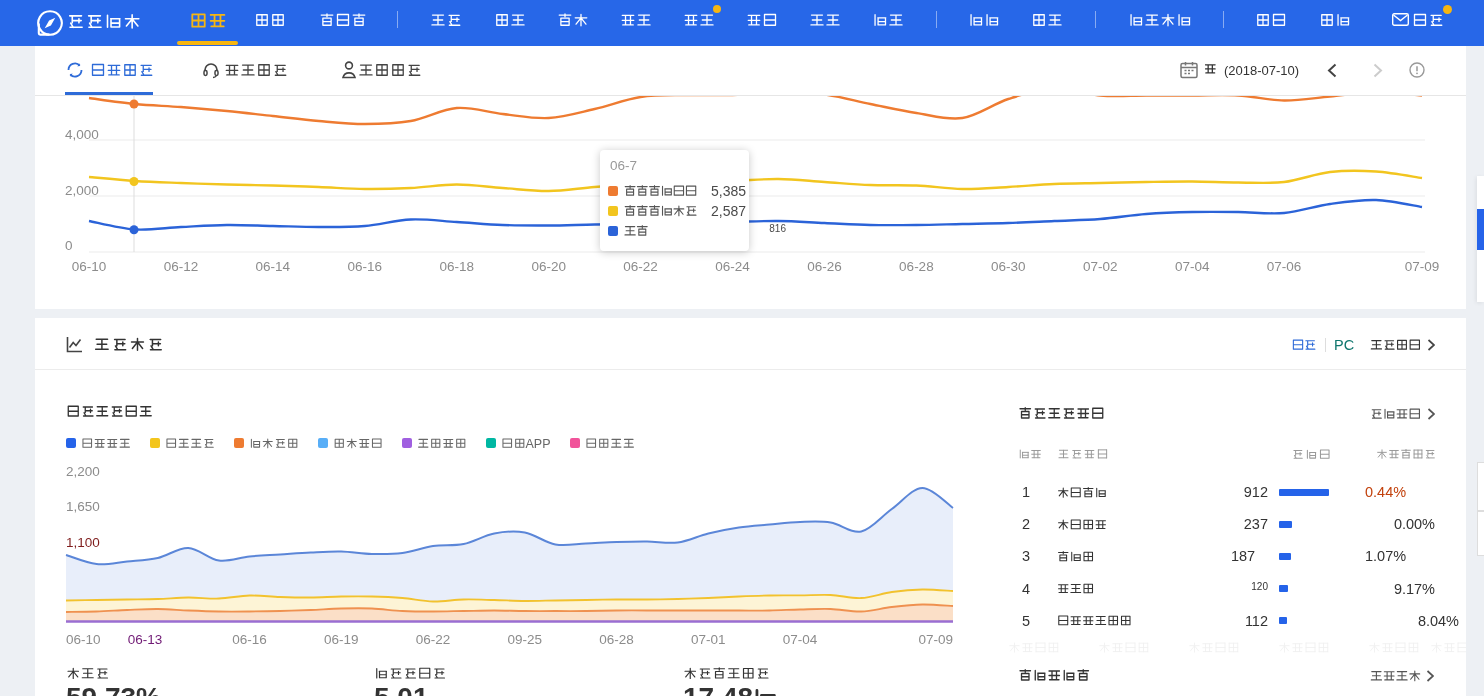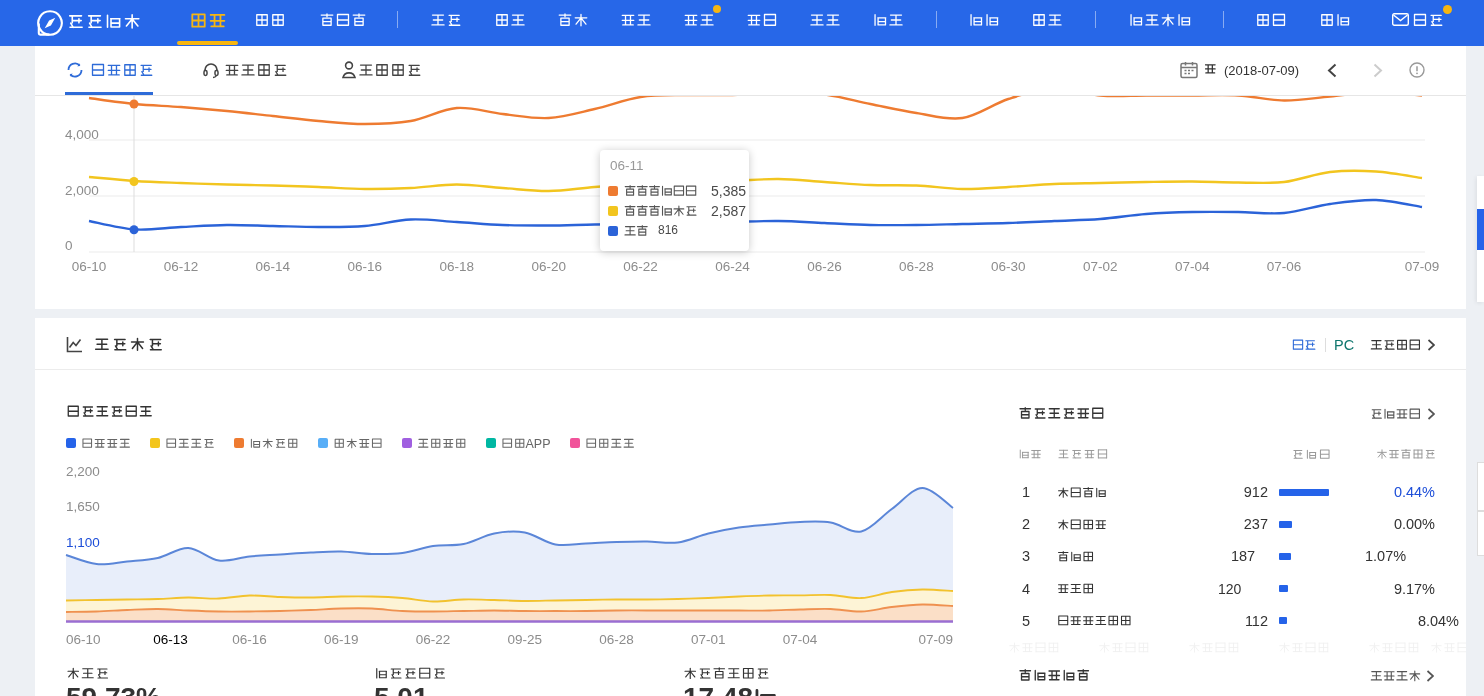--- a/index.html
+++ b/index.html
@@ -144,21 +144,21 @@
     <svg class="abs" style="left:1180px;top:61px" width="18" height="18" viewBox="0 0 18 18">
       <rect x="1" y="2.5" width="16" height="14" rx="1.5" fill="none" stroke="#777" stroke-width="1.5"></rect>
       <path d="M1 6.5h16M5.5 1v3.5M12.5 1v3.5" fill="none" stroke="#777" stroke-width="1.5"></path>
       <path d="M4.5 9.5h2M8 9.5h2M11.5 9.5h2M4.5 12.5h2M8 12.5h2" stroke="#777" stroke-width="1.3"></path>
     </svg>
     <div class="abs" style="left:1205px;top:62px">
       <svg width="10.5" height="13.5" viewBox="0 0 10.5 13.5" style="display:block">
         <path d="M0.37 2.8H10.13M0.37 6.98H10.13M0.84 10.93H9.66M3.16 2.8V10.93M7.34 2.8V10.93" fill="none" stroke="#333" stroke-width="1.27" stroke-linecap="round"></path>
       </svg>
     </div>
-    <div class="t" style="left:1224px;top:63px;font-size:13px;color:#333">(2018-07-09)</div>
+    <div class="t" style="left:1224px;top:63px;font-size:13px;color:#333">(2018-07-10)</div>
     <svg class="abs" style="left:1327px;top:63px" width="10" height="15" viewBox="0 0 10 15">
       <path d="M8.5 1.5 2 7.5 8.5 13.5" fill="none" stroke="#444" stroke-width="2"></path>
     </svg>
     <svg class="abs" style="left:1373px;top:63px" width="10" height="15" viewBox="0 0 10 15">
       <path d="M1.5 1.5 8 7.5 1.5 13.5" fill="none" stroke="#ccc" stroke-width="2"></path>
     </svg>
     <svg class="abs" style="left:1409px;top:62px" width="16" height="16" viewBox="0 0 16 16">
       <circle cx="8" cy="8" r="7" fill="none" stroke="#999" stroke-width="1.4"></circle>
       <path d="M8 4.2v5" stroke="#999" stroke-width="1.5"></path>
       <circle cx="8" cy="11.3" r="0.9" fill="#999"></circle>
@@ -187,42 +187,42 @@
       <text x="697.52" y="175" font-size="13.5" fill="#8c8c8c" text-anchor="middle">06-24</text>
       <text x="789.46" y="175" font-size="13.5" fill="#8c8c8c" text-anchor="middle">06-26</text>
       <text x="881.39" y="175" font-size="13.5" fill="#8c8c8c" text-anchor="middle">06-28</text>
       <text x="973.32" y="175" font-size="13.5" fill="#8c8c8c" text-anchor="middle">06-30</text>
       <text x="1065.25" y="175" font-size="13.5" fill="#8c8c8c" text-anchor="middle">07-02</text>
       <text x="1157.18" y="175" font-size="13.5" fill="#8c8c8c" text-anchor="middle">07-04</text>
       <text x="1249.12" y="175" font-size="13.5" fill="#8c8c8c" text-anchor="middle">07-06</text>
       <text x="1387.01" y="175" font-size="13.5" fill="#8c8c8c" text-anchor="middle">07-09</text>
     </svg>
     <div class="abs" style="left:600px;top:150px;width:149px;height:101px;background:#fff;border-radius:4px;box-shadow:0 1px 8px rgba(0,0,0,.22);z-index:5"></div>
-    <div class="t" style="left:610px;top:158px;font-size:13.5px;color:#999;z-index:6">06-11</div>
+    <div class="t" style="left:610px;top:158px;font-size:13.5px;color:#999;z-index:6">06-7</div>
     <div class="abs" style="left:608px;top:186px;width:10px;height:10px;border-radius:2px;background:#ee7b31;z-index:6"></div>
     <div class="abs" style="left:624px;top:184px;z-index:6">
       <svg width="73.2" height="13.5" viewBox="0 0 73.2 13.5" style="display:block">
         <path d="M1.22 2.57H10.98M6.1 1.64V3.96M2.62 5.12H9.58M2.62 5.12V11.16M9.58 5.12V11.16M2.62 8.14H9.58M2.62 11.16H9.58M13.42 2.57H23.18M18.3 1.64V3.96M14.82 5.12H21.78M14.82 5.12V11.16M21.78 5.12V11.16M14.82 8.14H21.78M14.82 11.16H21.78M25.62 2.57H35.38M30.5 1.64V3.96M27.02 5.12H33.98M27.02 5.12V11.16M33.98 5.12V11.16M27.02 8.14H33.98M27.02 11.16H33.98M38.52 2.34V11.16M40.84 4.89H47.58M41.07 4.89V10.93M47.34 4.89V10.93M41.07 8.14H47.34M41.07 10.93H47.34M50.26 2.11H59.54M50.26 11.16H59.54M50.26 2.11V11.16M59.54 2.11V11.16M50.26 6.75H59.54M62.46 2.11H71.74M62.46 11.16H71.74M62.46 2.11V11.16M71.74 2.11V11.16M62.46 6.75H71.74" fill="none" stroke="#555" stroke-width="1.11" stroke-linecap="round"></path>
       </svg>
     </div>
     <div class="t" style="left:676px;top:183px;width:70px;text-align:right;font-size:14px;color:#4a4a4a;z-index:6">5,385</div>
     <div class="abs" style="left:608px;top:206px;width:10px;height:10px;border-radius:2px;background:#f2c51f;z-index:6"></div>
     <div class="abs" style="left:624px;top:204px;z-index:6">
       <svg width="73.2" height="13.5" viewBox="0 0 73.2 13.5" style="display:block">
         <path d="M1.22 2.57H10.98M6.1 1.64V3.96M2.62 5.12H9.58M2.62 5.12V11.16M9.58 5.12V11.16M2.62 8.14H9.58M2.62 11.16H9.58M13.42 2.57H23.18M18.3 1.64V3.96M14.82 5.12H21.78M14.82 5.12V11.16M21.78 5.12V11.16M14.82 8.14H21.78M14.82 11.16H21.78M25.62 2.57H35.38M30.5 1.64V3.96M27.02 5.12H33.98M27.02 5.12V11.16M33.98 5.12V11.16M27.02 8.14H33.98M27.02 11.16H33.98M38.52 2.34V11.16M40.84 4.89H47.58M41.07 4.89V10.93M47.34 4.89V10.93M41.07 8.14H47.34M41.07 10.93H47.34M50.02 4.89H59.78M54.9 2.11V11.63M54.44 5.59L50.72 10.23M55.36 5.59L59.08 10.23M62.92 2.8H71.51M64.78 2.8V7.91M64.78 6.29H71.28M63.62 8.14L65.47 11.16M63.15 11.16H71.98M69.65 4.89V7.91" fill="none" stroke="#555" stroke-width="1.11" stroke-linecap="round"></path>
       </svg>
     </div>
     <div class="t" style="left:676px;top:203px;width:70px;text-align:right;font-size:14px;color:#4a4a4a;z-index:6">2,587</div>
     <div class="abs" style="left:608px;top:226px;width:10px;height:10px;border-radius:2px;background:#2b63d8;z-index:6"></div>
     <div class="abs" style="left:624px;top:224px;z-index:6">
       <svg width="24.4" height="13.5" viewBox="0 0 24.4 13.5" style="display:block">
         <path d="M1.46 2.57H10.74M2.15 6.75H10.05M0.99 10.93H11.21M6.1 2.57V10.93M13.42 2.57H23.18M18.3 1.64V3.96M14.82 5.12H21.78M14.82 5.12V11.16M21.78 5.12V11.16M14.82 8.14H21.78M14.82 11.16H21.78" fill="none" stroke="#555" stroke-width="1.11" stroke-linecap="round"></path>
       </svg>
     </div>
-    <div class="t" style="left:658px;top:223px;width:70px;text-align:left;font-size:12px;color:#4a4a4a;z-index:6">816</div>
+    <div class="t" style="left:716px;top:223px;width:70px;text-align:right;font-size:10px;color:#4a4a4a;z-index:6">816</div>
     <svg class="abs" style="left:66px;top:336px" width="17" height="17" viewBox="0 0 17 17">
       <path d="M1.5 1v14.5H16" fill="none" stroke="#444" stroke-width="1.6"></path>
       <path d="M3.5 11.5 7.2 6.5 10 9.5 14.5 3.5" fill="none" stroke="#444" stroke-width="1.6"></path>
     </svg>
     <div style="position:absolute;left:93px;top:336px">
       <svg width="71.2" height="16.5" viewBox="0 0 71.2 16.5" style="display:block">
         <path d="M3.22 3.14H14.58M4.08 8.25H13.72M2.66 13.36H15.14M8.9 3.14V13.36M21.59 3.43H32.09M23.86 3.43V9.67M23.86 7.68H31.81M22.44 9.95L24.71 13.64M21.88 13.64H32.66M29.82 5.98V9.67M38.54 5.98H50.46M44.5 2.57V14.21M43.93 6.83L39.39 12.51M45.07 6.83L49.61 12.51M57.19 3.43H67.69M59.46 3.43V9.67M59.46 7.68H67.41M58.04 9.95L60.31 13.64M57.48 13.64H68.26M65.42 5.98V9.67" fill="none" stroke="#333" stroke-width="1.49" stroke-linecap="round"></path>
       </svg>
     </div>
     <div class="abs" style="left:35px;top:369px;width:1431px;height:1px;background:#ececec"></div>
@@ -284,34 +284,34 @@
     </div>
     <div class="t" style="left:525.5px;top:436.5px;font-size:12.5px;color:#666">APP</div>
     <div class="abs" style="left:569.5px;top:437.5px;width:10px;height:10px;border-radius:2px;background:#f1539a"></div>
     <div style="position:absolute;left:584.5px;top:436.5px">
       <svg width="50" height="12.5" viewBox="0 0 50 12.5" style="display:block">
         <path d="M1.95 1.95H10.55M1.95 10.34H10.55M1.95 1.95V10.34M10.55 1.95V10.34M1.95 6.25H10.55M14.66 2.17H22.84M14.66 10.34H22.84M14.66 2.17V10.34M22.84 2.17V10.34M14.66 6.25H22.84M18.75 2.17V10.34M26.95 2.38H35.55M27.59 6.25H34.91M26.52 10.12H35.98M31.25 2.38V10.12M39.45 2.38H48.05M40.09 6.25H47.41M39.02 10.12H48.48M43.75 2.38V10.12" fill="none" stroke="#666" stroke-width="1.03" stroke-linecap="round"></path>
       </svg>
     </div>
     <div class="t" style="left:66px;top:463.5px;font-size:13.5px;color:#8c8c8c">2,200</div>
     <div class="t" style="left:66px;top:499.3px;font-size:13.5px;color:#8c8c8c">1,650</div>
-    <div class="t" style="left:66px;top:535px;font-size:13.5px;color:#1d4ed8">1,100</div>
+    <div class="t" style="left:66px;top:535px;font-size:13.5px;color:#7f1d1d">1,100</div>
     <div class="t" style="left:66px;top:570.8px;font-size:13.5px;color:#8c8c8c">550</div>
     <div class="t" style="left:66px;top:606.5px;font-size:13.5px;color:#8c8c8c">0</div>
     <svg class="abs" style="left:35px;top:440px" width="931" height="205" viewBox="0 0 931 205">
       <path d="M31 115C36.1 116.5 51.39 122.92 61.59 124C71.78 125.08 81.98 122.5 92.17 121.5C102.37 120.5 112.56 120.25 122.76 118C132.95 115.75 143.15 107.58 153.34 108C163.54 108.42 173.73 119.08 183.93 120.5C194.13 121.92 204.32 117.5 214.52 116.5C224.71 115.5 234.91 115.17 245.1 114.5C255.3 113.83 265.49 113 275.69 112.5C285.88 112 296.08 111.25 306.27 111.5C316.47 111.75 326.66 113.75 336.86 114C347.06 114.25 357.25 114.33 367.45 113C377.64 111.67 387.84 107.5 398.03 106C408.23 104.5 418.42 106.08 428.62 104C438.81 101.92 449.01 95.42 459.2 93.5C469.4 91.58 479.59 90.67 489.79 92.5C499.99 94.33 510.18 102.67 520.38 104.5C530.57 106.33 540.77 103.92 550.96 103.5C561.16 103.08 571.35 102.33 581.55 102C591.74 101.67 601.94 101.42 612.13 101.5C622.33 101.58 632.52 103.83 642.72 102.5C652.92 101.17 663.11 96 673.31 93.5C683.5 91 693.7 89 703.89 87.5C714.09 86 724.28 85.42 734.48 84.5C744.67 83.58 754.87 82.33 765.06 82C775.26 81.67 785.45 80.92 795.65 82.5C805.85 84.08 816.04 93.75 826.24 91.5C836.43 89.25 846.63 76.25 856.82 69C867.02 61.75 877.21 48.17 887.41 48C897.6 47.83 912.9 64.67 917.99 68L917.99 151C912.9 150.75 897.6 149.33 887.41 149.5C877.21 149.67 867.02 150.58 856.82 152C846.63 153.42 836.43 157.5 826.24 158C816.04 158.5 805.85 155.43 795.65 155C785.45 154.57 775.26 155.32 765.06 155.4C754.87 155.48 744.67 155.32 734.48 155.5C724.28 155.68 714.09 156.08 703.89 156.5C693.7 156.92 683.5 157.58 673.31 158C663.11 158.42 652.92 158.75 642.72 159C632.52 159.25 622.33 159.42 612.13 159.5C601.94 159.58 591.74 159.42 581.55 159.5C571.35 159.58 561.16 159.83 550.96 160C540.77 160.17 530.57 160.33 520.38 160.5C510.18 160.67 499.99 161.08 489.79 161C479.59 160.92 469.4 160.25 459.2 160C449.01 159.75 438.81 159.25 428.62 159.5C418.42 159.75 408.23 161.75 398.03 161.5C387.84 161.25 377.64 158.83 367.45 158C357.25 157.17 347.06 156.75 336.86 156.5C326.66 156.25 316.47 156.33 306.27 156.5C296.08 156.67 285.88 157.42 275.69 157.5C265.49 157.58 255.3 157.33 245.1 157C234.91 156.67 224.71 155.25 214.52 155.5C204.32 155.75 194.13 158.17 183.93 158.5C173.73 158.83 163.54 157.42 153.34 157.5C143.15 157.58 132.95 158.67 122.76 159C112.56 159.33 102.37 159.33 92.17 159.5C81.98 159.67 71.78 159.83 61.59 160C51.39 160.17 36.1 160.42 31 160.5Z" fill="#e8eefa"></path>
       <path d="M31 160.5C36.1 160.42 51.39 160.17 61.59 160C71.78 159.83 81.98 159.67 92.17 159.5C102.37 159.33 112.56 159.33 122.76 159C132.95 158.67 143.15 157.58 153.34 157.5C163.54 157.42 173.73 158.83 183.93 158.5C194.13 158.17 204.32 155.75 214.52 155.5C224.71 155.25 234.91 156.67 245.1 157C255.3 157.33 265.49 157.58 275.69 157.5C285.88 157.42 296.08 156.67 306.27 156.5C316.47 156.33 326.66 156.25 336.86 156.5C347.06 156.75 357.25 157.17 367.45 158C377.64 158.83 387.84 161.25 398.03 161.5C408.23 161.75 418.42 159.75 428.62 159.5C438.81 159.25 449.01 159.75 459.2 160C469.4 160.25 479.59 160.92 489.79 161C499.99 161.08 510.18 160.67 520.38 160.5C530.57 160.33 540.77 160.17 550.96 160C561.16 159.83 571.35 159.58 581.55 159.5C591.74 159.42 601.94 159.58 612.13 159.5C622.33 159.42 632.52 159.25 642.72 159C652.92 158.75 663.11 158.42 673.31 158C683.5 157.58 693.7 156.92 703.89 156.5C714.09 156.08 724.28 155.68 734.48 155.5C744.67 155.32 754.87 155.48 765.06 155.4C775.26 155.32 785.45 154.57 795.65 155C805.85 155.43 816.04 158.5 826.24 158C836.43 157.5 846.63 153.42 856.82 152C867.02 150.58 877.21 149.67 887.41 149.5C897.6 149.33 912.9 150.75 917.99 151L917.99 166C912.9 165.75 897.6 164.33 887.41 164.5C877.21 164.67 867.02 165.83 856.82 167C846.63 168.17 836.43 171.17 826.24 171.5C816.04 171.83 805.85 169.33 795.65 169C785.45 168.67 775.26 169.25 765.06 169.5C754.87 169.75 744.67 170.33 734.48 170.5C724.28 170.67 714.09 170.5 703.89 170.5C693.7 170.5 683.5 170.5 673.31 170.5C663.11 170.5 652.92 170.5 642.72 170.5C632.52 170.5 622.33 170.5 612.13 170.5C601.94 170.5 591.74 170.42 581.55 170.5C571.35 170.58 561.16 170.92 550.96 171C540.77 171.08 530.57 171 520.38 171C510.18 171 499.99 171.08 489.79 171C479.59 170.92 469.4 170.5 459.2 170.5C449.01 170.5 438.81 170.83 428.62 171C418.42 171.17 408.23 171.5 398.03 171.5C387.84 171.5 377.64 171.5 367.45 171C357.25 170.5 347.06 168.92 336.86 168.5C326.66 168.08 316.47 168.25 306.27 168.5C296.08 168.75 285.88 169.58 275.69 170C265.49 170.42 255.3 170.75 245.1 171C234.91 171.25 224.71 171.42 214.52 171.5C204.32 171.58 194.13 171.67 183.93 171.5C173.73 171.33 163.54 170.92 153.34 170.5C143.15 170.08 132.95 169.08 122.76 169C112.56 168.92 102.37 169.58 92.17 170C81.98 170.42 71.78 171.17 61.59 171.5C51.39 171.83 36.1 171.92 31 172Z" fill="#fdf4d6"></path>
       <path d="M31 172C36.1 171.92 51.39 171.83 61.59 171.5C71.78 171.17 81.98 170.42 92.17 170C102.37 169.58 112.56 168.92 122.76 169C132.95 169.08 143.15 170.08 153.34 170.5C163.54 170.92 173.73 171.33 183.93 171.5C194.13 171.67 204.32 171.58 214.52 171.5C224.71 171.42 234.91 171.25 245.1 171C255.3 170.75 265.49 170.42 275.69 170C285.88 169.58 296.08 168.75 306.27 168.5C316.47 168.25 326.66 168.08 336.86 168.5C347.06 168.92 357.25 170.5 367.45 171C377.64 171.5 387.84 171.5 398.03 171.5C408.23 171.5 418.42 171.17 428.62 171C438.81 170.83 449.01 170.5 459.2 170.5C469.4 170.5 479.59 170.92 489.79 171C499.99 171.08 510.18 171 520.38 171C530.57 171 540.77 171.08 550.96 171C561.16 170.92 571.35 170.58 581.55 170.5C591.74 170.42 601.94 170.5 612.13 170.5C622.33 170.5 632.52 170.5 642.72 170.5C652.92 170.5 663.11 170.5 673.31 170.5C683.5 170.5 693.7 170.5 703.89 170.5C714.09 170.5 724.28 170.67 734.48 170.5C744.67 170.33 754.87 169.75 765.06 169.5C775.26 169.25 785.45 168.67 795.65 169C805.85 169.33 816.04 171.83 826.24 171.5C836.43 171.17 846.63 168.17 856.82 167C867.02 165.83 877.21 164.67 887.41 164.5C897.6 164.33 912.9 165.75 917.99 166L917.99 181.5L31 181.5Z" fill="#fbdfc7"></path>
       <path d="M31 115C36.1 116.5 51.39 122.92 61.59 124C71.78 125.08 81.98 122.5 92.17 121.5C102.37 120.5 112.56 120.25 122.76 118C132.95 115.75 143.15 107.58 153.34 108C163.54 108.42 173.73 119.08 183.93 120.5C194.13 121.92 204.32 117.5 214.52 116.5C224.71 115.5 234.91 115.17 245.1 114.5C255.3 113.83 265.49 113 275.69 112.5C285.88 112 296.08 111.25 306.27 111.5C316.47 111.75 326.66 113.75 336.86 114C347.06 114.25 357.25 114.33 367.45 113C377.64 111.67 387.84 107.5 398.03 106C408.23 104.5 418.42 106.08 428.62 104C438.81 101.92 449.01 95.42 459.2 93.5C469.4 91.58 479.59 90.67 489.79 92.5C499.99 94.33 510.18 102.67 520.38 104.5C530.57 106.33 540.77 103.92 550.96 103.5C561.16 103.08 571.35 102.33 581.55 102C591.74 101.67 601.94 101.42 612.13 101.5C622.33 101.58 632.52 103.83 642.72 102.5C652.92 101.17 663.11 96 673.31 93.5C683.5 91 693.7 89 703.89 87.5C714.09 86 724.28 85.42 734.48 84.5C744.67 83.58 754.87 82.33 765.06 82C775.26 81.67 785.45 80.92 795.65 82.5C805.85 84.08 816.04 93.75 826.24 91.5C836.43 89.25 846.63 76.25 856.82 69C867.02 61.75 877.21 48.17 887.41 48C897.6 47.83 912.9 64.67 917.99 68" fill="none" stroke="#5b86d8" stroke-width="2"></path>
       <path d="M31 160.5C36.1 160.42 51.39 160.17 61.59 160C71.78 159.83 81.98 159.67 92.17 159.5C102.37 159.33 112.56 159.33 122.76 159C132.95 158.67 143.15 157.58 153.34 157.5C163.54 157.42 173.73 158.83 183.93 158.5C194.13 158.17 204.32 155.75 214.52 155.5C224.71 155.25 234.91 156.67 245.1 157C255.3 157.33 265.49 157.58 275.69 157.5C285.88 157.42 296.08 156.67 306.27 156.5C316.47 156.33 326.66 156.25 336.86 156.5C347.06 156.75 357.25 157.17 367.45 158C377.64 158.83 387.84 161.25 398.03 161.5C408.23 161.75 418.42 159.75 428.62 159.5C438.81 159.25 449.01 159.75 459.2 160C469.4 160.25 479.59 160.92 489.79 161C499.99 161.08 510.18 160.67 520.38 160.5C530.57 160.33 540.77 160.17 550.96 160C561.16 159.83 571.35 159.58 581.55 159.5C591.74 159.42 601.94 159.58 612.13 159.5C622.33 159.42 632.52 159.25 642.72 159C652.92 158.75 663.11 158.42 673.31 158C683.5 157.58 693.7 156.92 703.89 156.5C714.09 156.08 724.28 155.68 734.48 155.5C744.67 155.32 754.87 155.48 765.06 155.4C775.26 155.32 785.45 154.57 795.65 155C805.85 155.43 816.04 158.5 826.24 158C836.43 157.5 846.63 153.42 856.82 152C867.02 150.58 877.21 149.67 887.41 149.5C897.6 149.33 912.9 150.75 917.99 151" fill="none" stroke="#f2c22e" stroke-width="1.8"></path>
       <path d="M31 172C36.1 171.92 51.39 171.83 61.59 171.5C71.78 171.17 81.98 170.42 92.17 170C102.37 169.58 112.56 168.92 122.76 169C132.95 169.08 143.15 170.08 153.34 170.5C163.54 170.92 173.73 171.33 183.93 171.5C194.13 171.67 204.32 171.58 214.52 171.5C224.71 171.42 234.91 171.25 245.1 171C255.3 170.75 265.49 170.42 275.69 170C285.88 169.58 296.08 168.75 306.27 168.5C316.47 168.25 326.66 168.08 336.86 168.5C347.06 168.92 357.25 170.5 367.45 171C377.64 171.5 387.84 171.5 398.03 171.5C408.23 171.5 418.42 171.17 428.62 171C438.81 170.83 449.01 170.5 459.2 170.5C469.4 170.5 479.59 170.92 489.79 171C499.99 171.08 510.18 171 520.38 171C530.57 171 540.77 171.08 550.96 171C561.16 170.92 571.35 170.58 581.55 170.5C591.74 170.42 601.94 170.5 612.13 170.5C622.33 170.5 632.52 170.5 642.72 170.5C652.92 170.5 663.11 170.5 673.31 170.5C683.5 170.5 693.7 170.5 703.89 170.5C714.09 170.5 724.28 170.67 734.48 170.5C744.67 170.33 754.87 169.75 765.06 169.5C775.26 169.25 785.45 168.67 795.65 169C805.85 169.33 816.04 171.83 826.24 171.5C836.43 171.17 846.63 168.17 856.82 167C867.02 165.83 877.21 164.67 887.41 164.5C897.6 164.33 912.9 165.75 917.99 166" fill="none" stroke="#ef9150" stroke-width="1.8"></path>
       <path d="M31 181.5H917.99" stroke="#9a6ed2" stroke-width="2.4"></path>
     </svg>
     <div class="t" style="left:66px;top:632px;font-size:13.5px;color:#8c8c8c">06-10</div>
-    <div class="t" style="left:127.76px;top:632px;width:60px;text-align:right;font-size:13.5px;color:#000000">06-13</div>
+    <div class="t" style="left:127.76px;top:632px;width:60px;text-align:left;font-size:13.5px;color:#701a75">06-13</div>
     <div class="t" style="left:219.52px;top:632px;width:60px;text-align:center;font-size:13.5px;color:#8c8c8c">06-16</div>
     <div class="t" style="left:311.27px;top:632px;width:60px;text-align:center;font-size:13.5px;color:#8c8c8c">06-19</div>
     <div class="t" style="left:403.03px;top:632px;width:60px;text-align:center;font-size:13.5px;color:#8c8c8c">06-22</div>
     <div class="t" style="left:494.79px;top:632px;width:60px;text-align:center;font-size:13.5px;color:#8c8c8c">09-25</div>
     <div class="t" style="left:586.55px;top:632px;width:60px;text-align:center;font-size:13.5px;color:#8c8c8c">06-28</div>
     <div class="t" style="left:678.31px;top:632px;width:60px;text-align:center;font-size:13.5px;color:#8c8c8c">07-01</div>
     <div class="t" style="left:770.06px;top:632px;width:60px;text-align:center;font-size:13.5px;color:#8c8c8c">07-04</div>
     <div class="t" style="left:893px;top:632px;width:60px;text-align:right;font-size:13.5px;color:#8c8c8c">07-09</div>
     <div style="position:absolute;left:66px;top:666px">
       <svg width="43.5" height="14.5" viewBox="0 0 43.5 14.5" style="display:block">
@@ -370,21 +370,21 @@
       </svg>
     </div>
     <div class="t" style="left:1014px;top:484px;width:24px;text-align:center;font-size:14.5px;color:#333">1</div>
     <div class="abs" style="left:1057px;top:485.5px">
       <svg width="50" height="13" viewBox="0 0 50 13" style="display:block">
         <path d="M1.55 4.71H10.95M6.25 2.03V11.2M5.8 5.38L2.23 9.85M6.7 5.38L10.27 9.85M14.28 2.03H23.22M14.28 10.75H23.22M14.28 2.03V10.75M23.22 2.03V10.75M14.28 6.5H23.22M26.55 2.48H35.95M31.25 1.58V3.82M27.9 4.93H34.6M27.9 4.93V10.75M34.6 4.93V10.75M27.9 7.84H34.6M27.9 10.75H34.6M39.73 2.25V10.75M41.96 4.71H48.45M42.18 4.71V10.52M48.22 4.71V10.52M42.18 7.84H48.22M42.18 10.52H48.22" fill="none" stroke="#333" stroke-width="1.07" stroke-linecap="round"></path>
       </svg>
     </div>
     <div class="t" style="left:1218px;top:484px;width:50px;text-align:right;font-size:14.5px;color:#333">912</div>
     <div class="abs" style="left:1279px;top:488.5px;width:50px;height:7px;border-radius:1px;background:#2563e9"></div>
-    <div class="t" style="left:1365px;top:484px;width:70px;text-align:right;font-size:14.5px;color:#1d4ed8">0.44%</div>
+    <div class="t" style="left:1365px;top:484px;width:70px;font-size:14.5px;color:#c2410c">0.44%</div>
     <div class="t" style="left:1014px;top:516.2px;width:24px;text-align:center;font-size:14.5px;color:#333">2</div>
     <div class="abs" style="left:1057px;top:517.7px">
       <svg width="50" height="13" viewBox="0 0 50 13" style="display:block">
         <path d="M1.55 4.71H10.95M6.25 2.03V11.2M5.8 5.38L2.23 9.85M6.7 5.38L10.27 9.85M14.28 2.03H23.22M14.28 10.75H23.22M14.28 2.03V10.75M23.22 2.03V10.75M14.28 6.5H23.22M27 2.25H35.5M27 10.75H35.5M27 2.25V10.75M35.5 2.25V10.75M27 6.5H35.5M31.25 2.25V10.75M39.05 2.7H48.45M39.05 6.72H48.45M39.5 10.52H48M41.74 2.7V10.52M45.76 2.7V10.52" fill="none" stroke="#333" stroke-width="1.07" stroke-linecap="round"></path>
       </svg>
     </div>
     <div class="t" style="left:1218px;top:516.2px;width:50px;text-align:right;font-size:14.5px;color:#333">237</div>
     <div class="abs" style="left:1279px;top:520.7px;width:13px;height:7px;border-radius:1px;background:#2563e9"></div>
     <div class="t" style="left:1365px;top:516.2px;width:70px;text-align:right;font-size:14.5px;color:#333">0.00%</div>
     <div class="t" style="left:1014px;top:548.4px;width:24px;text-align:center;font-size:14.5px;color:#333">3</div>
@@ -395,21 +395,21 @@
     </div>
     <div class="t" style="left:1218px;top:548.4px;width:50px;text-align:center;font-size:14.5px;color:#333">187</div>
     <div class="abs" style="left:1279px;top:552.9px;width:12px;height:7px;border-radius:1px;background:#2563e9"></div>
     <div class="t" style="left:1365px;top:548.4px;width:70px;text-align:left;font-size:14.5px;color:#333">1.07%</div>
     <div class="t" style="left:1014px;top:580.6px;width:24px;text-align:center;font-size:14.5px;color:#333">4</div>
     <div class="abs" style="left:1057px;top:582.1px">
       <svg width="37.5" height="13" viewBox="0 0 37.5 13" style="display:block">
         <path d="M1.55 2.7H10.95M1.55 6.72H10.95M2 10.52H10.5M4.24 2.7V10.52M8.26 2.7V10.52M14.28 2.48H23.22M14.95 6.5H22.55M13.83 10.52H23.67M18.75 2.48V10.52M27 2.25H35.5M27 10.75H35.5M27 2.25V10.75M35.5 2.25V10.75M27 6.5H35.5M31.25 2.25V10.75" fill="none" stroke="#333" stroke-width="1.07" stroke-linecap="round"></path>
       </svg>
     </div>
-    <div class="t" style="left:1218px;top:580.6px;width:50px;text-align:left;font-size:14px;color:#333">120</div>
+    <div class="t" style="left:1218px;top:580.6px;width:50px;text-align:right;font-size:10px;color:#333">120</div>
     <div class="abs" style="left:1279px;top:585.1px;width:9px;height:7px;border-radius:1px;background:#2563e9"></div>
     <div class="t" style="left:1365px;top:580.6px;width:70px;text-align:right;font-size:14.5px;color:#333">9.17%</div>
     <div class="t" style="left:1014px;top:612.8px;width:24px;text-align:center;font-size:14.5px;color:#333">5</div>
     <div class="abs" style="left:1057px;top:614.3px">
       <svg width="75" height="13" viewBox="0 0 75 13" style="display:block">
         <path d="M1.78 2.03H10.72M1.78 10.75H10.72M1.78 2.03V10.75M10.72 2.03V10.75M1.78 6.5H10.72M14.05 2.7H23.45M14.05 6.72H23.45M14.5 10.52H23M16.74 2.7V10.52M20.76 2.7V10.52M26.55 2.7H35.95M26.55 6.72H35.95M27 10.52H35.5M29.24 2.7V10.52M33.26 2.7V10.52M39.28 2.48H48.22M39.95 6.5H47.55M38.83 10.52H48.67M43.75 2.48V10.52M52 2.25H60.5M52 10.75H60.5M52 2.25V10.75M60.5 2.25V10.75M52 6.5H60.5M56.25 2.25V10.75M64.5 2.25H73M64.5 10.75H73M64.5 2.25V10.75M73 2.25V10.75M64.5 6.5H73M68.75 2.25V10.75" fill="none" stroke="#333" stroke-width="1.07" stroke-linecap="round"></path>
       </svg>
     </div>
     <div class="t" style="left:1218px;top:612.8px;width:50px;text-align:right;font-size:14.5px;color:#333">112</div>
     <div class="abs" style="left:1279px;top:617.3px;width:8px;height:7px;border-radius:1px;background:#2563e9"></div>

